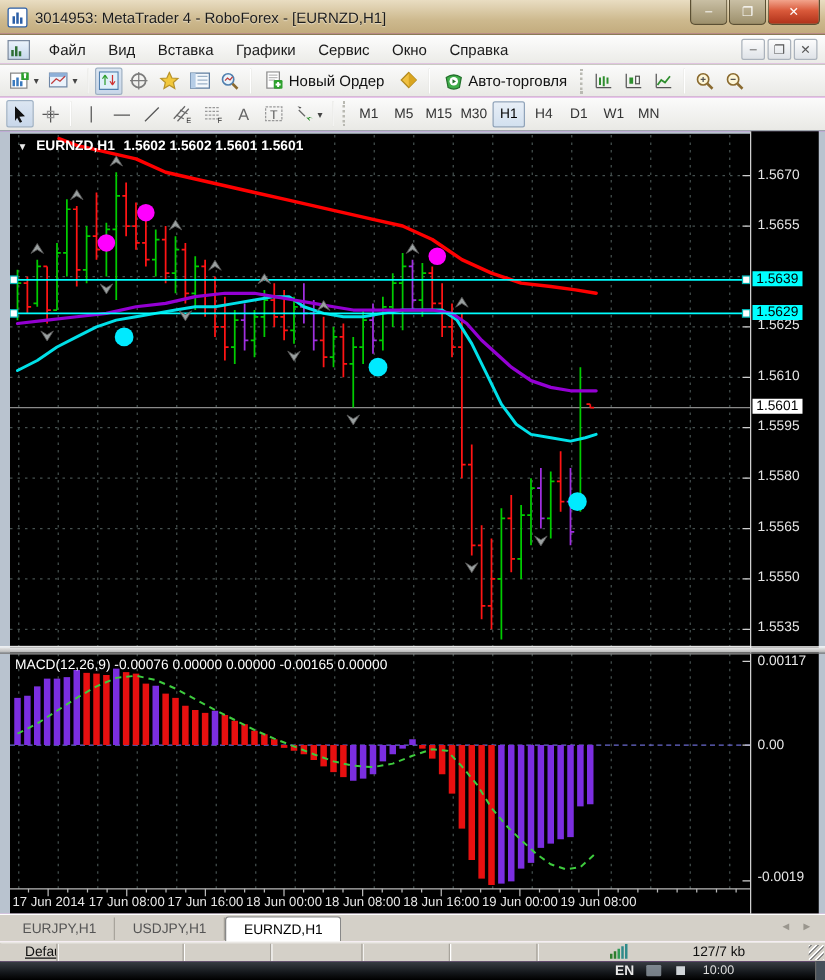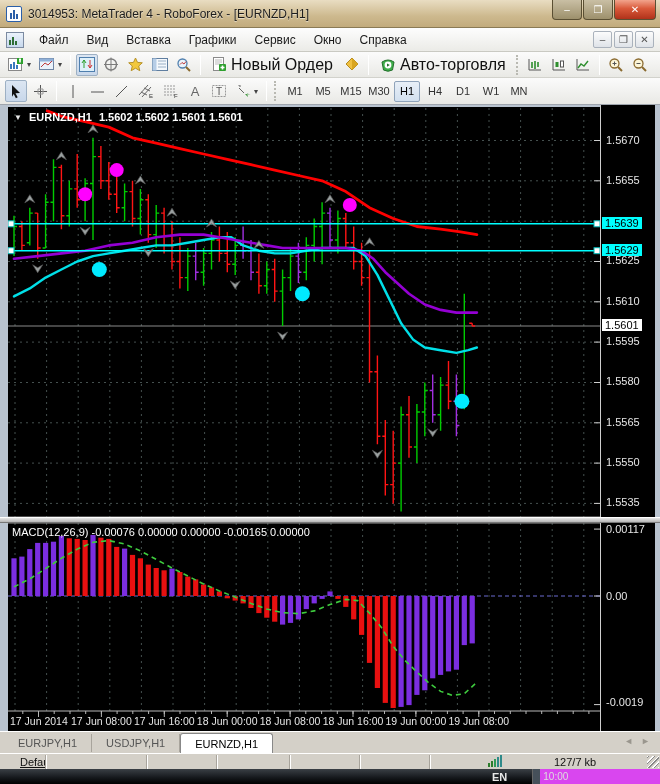--- a/index.html
+++ b/index.html
@@ -32,21 +32,21 @@
   .mdi-btn { width:19px; height:17px; font-size:10px; color:#555; border:1px solid #aab2bc;
     background:linear-gradient(#fcfcfc,#dfe3e8); display:flex; align-items:center; justify-content:center; border-radius:2px; }
 
   
   .toolbar { position:absolute; left:0; width:660px; background:linear-gradient(#fbfbfb,#e9e9e5);
     display:flex; align-items:center; }
   .tb1 { top:52px; height:26px; border-bottom:1px solid #d2d2cc; padding-left:4px; }
   .tb2 { top:78px; height:27px; border-bottom:1px solid #9fa5ad; padding-left:4px; }
   .tbtn { height:22px; min-width:22px; display:flex; align-items:center; justify-content:center;
     border:1px solid transparent; border-radius:2px; margin:0 1px; font-size:12px; color:#3a3a3a; padding:0 2px; }
-  .tbtn.labeled { padding:0 5px; gap:4px; font-size:16px; color:#111; }
+  .tbtn.labeled { padding:0 5px; gap:4px; font-size:12px; color:#111; }
   .tbtn.pressed { border:1px solid #9db0c4; background:linear-gradient(#dce6f2,#c8d7ea); }
   .tb-sep { width:1px; height:20px; background:#c3c3bc; border-right:1px solid #fff; margin:0 4px; }
   .grip { width:4px; height:20px; border-left:2px dotted #b9b9b2; margin:0 3px; }
   .drop { font-size:8px; color:#444; margin-left:2px; }
   .tf-btn { height:21px; min-width:26px; font-size:11px; color:#333; display:flex; align-items:center;
     justify-content:center; border:1px solid transparent; border-radius:2px; margin:0 1px; }
   .tf-btn.active { border:1px solid #8fa3ba; background:linear-gradient(#e8eff7,#d2e0ef); color:#000; }
 
   
   .chartframe { position:absolute; left:0; top:105px; width:660px; height:626px; background:#b9c3cf; }
@@ -78,21 +78,21 @@
   .statusbar { position:absolute; left:0; top:753px; width:660px; height:16px; background:#d4d0c8;
     border-top:1px solid #fff; display:flex; align-items:center; font-size:11px; color:#111; }
   .sb-cell { height:14px; border-right:1px solid #a8a49c; box-shadow:1px 0 0 #fff; padding:0 20px;
     display:flex; align-items:center; overflow:hidden; white-space:nowrap;text-decoration:underline; }
   .sig-bars { display:flex; align-items:flex-end; gap:1px; margin:0 4px 1px 0; }
   .sig-bars i { display:block; width:2px; }
   .grip-corner { position:absolute; right:1px; top:2px; width:12px; height:12px;
     background:repeating-linear-gradient(135deg,#fff 0 1px,#888 1px 2px,transparent 2px 4px); }
 
   
-  .taskbar { position:absolute; left:0; top:769px; width:540px; height:15px;
+  .taskbar { position:absolute; left:0; top:769px; width:660px; height:15px;
     background:linear-gradient(#3a3f45,#14171b 60%,#000); display:flex; align-items:center; }
   .tb-lang { color:#e8e8e8; font-size:11px; font-weight:bold; margin-left:492px; }
   .tray-ico { width:12px; height:9px; background:#9aa4ad; border-radius:1px; margin-left:10px; opacity:.75; }
   .tray-sq { width:7px; height:7px; background:#cfd4d8; margin-left:12px; }
   .tb-clock { color:#ddd; font-size:10px; margin-left:14px; }
   .show-desktop { position:absolute; right:0; top:0; width:8px; height:15px; background:#46505a; border-left:1px solid #666; }
 </style>
 </head>
 <body>
 

